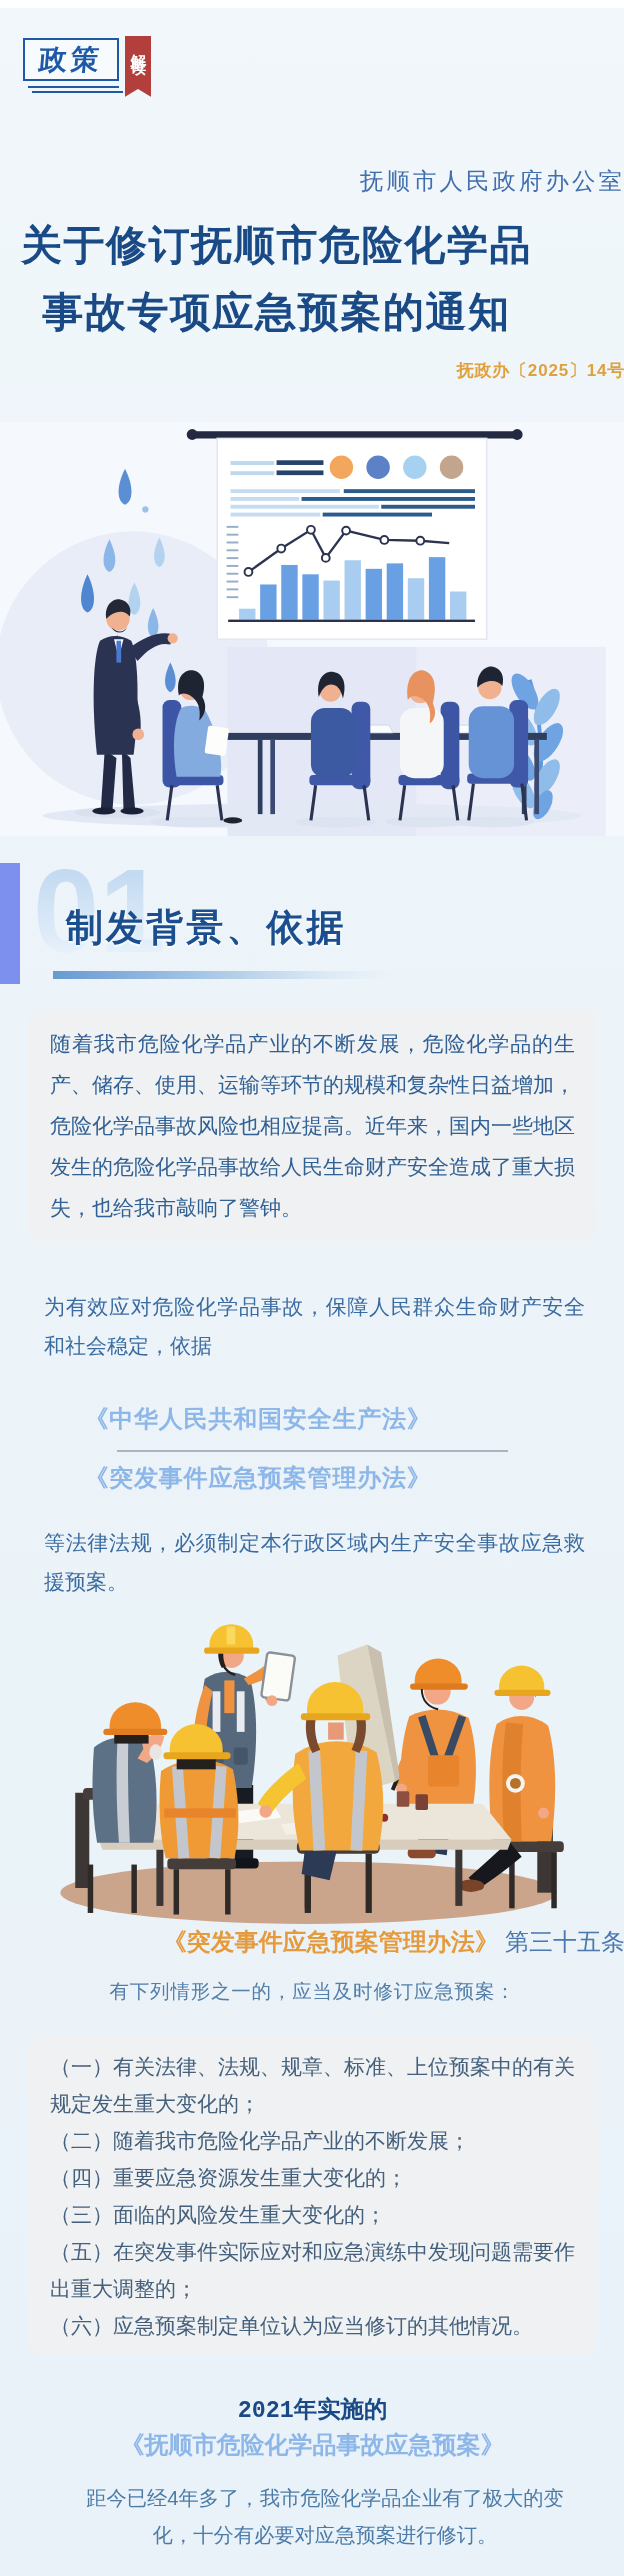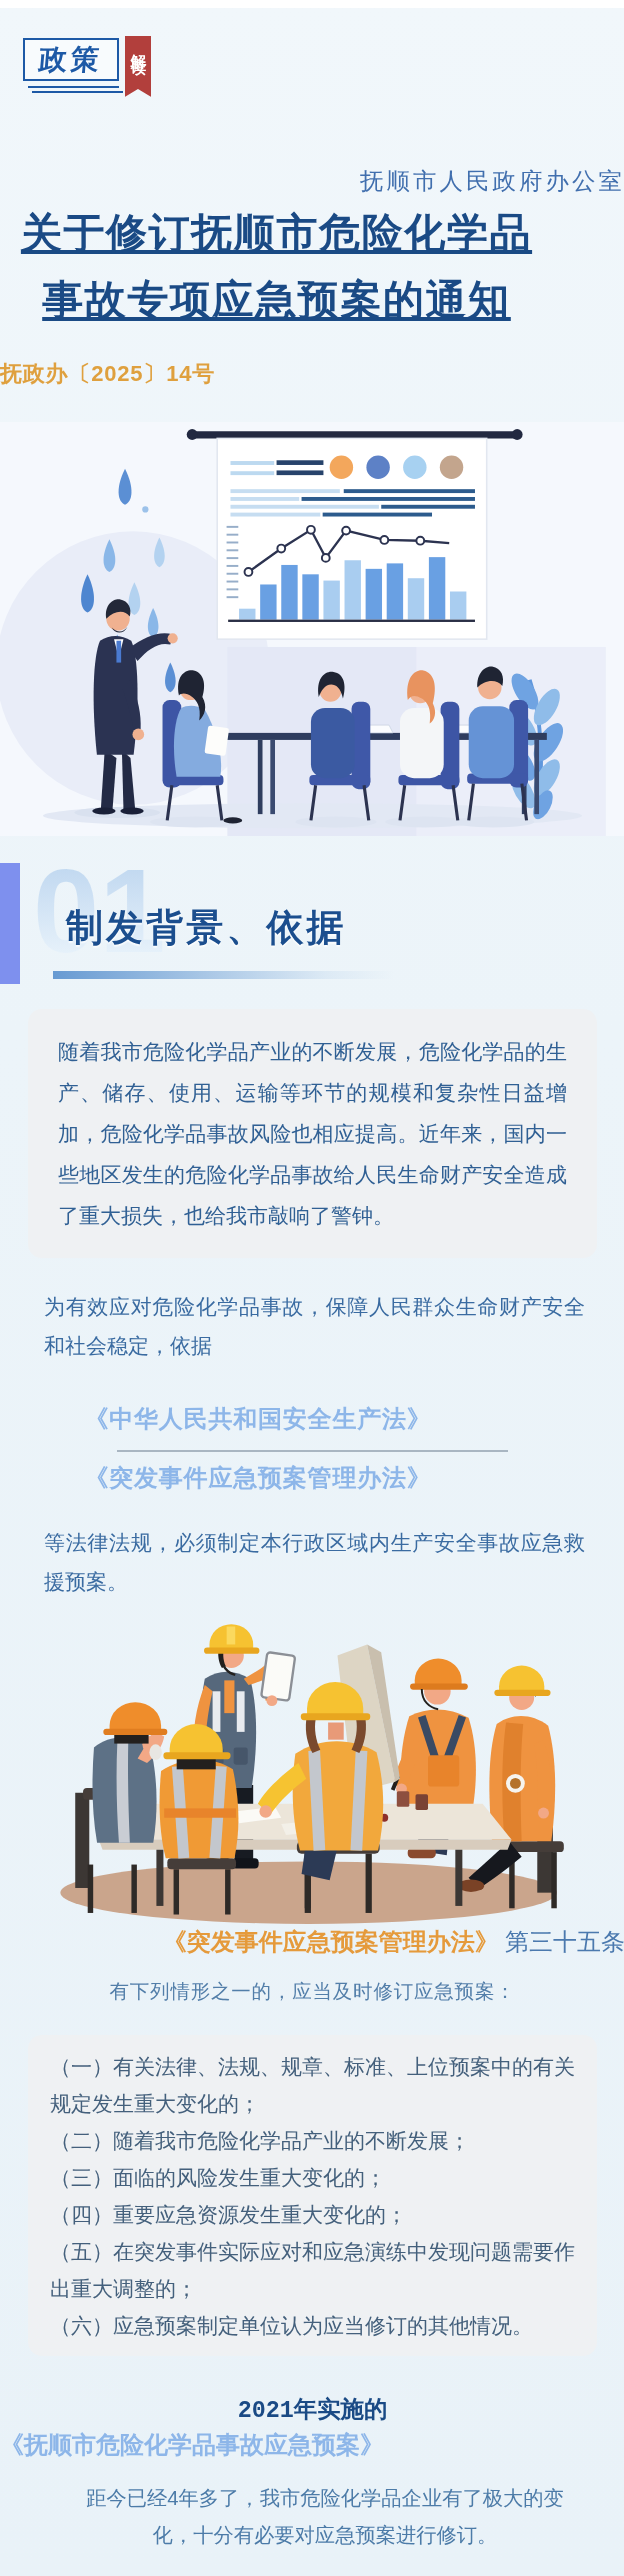--- a/index.html
+++ b/index.html
@@ -17,24 +17,24 @@
                 clip-path:polygon(0 0,100% 0,100% 100%,50% 87%,0 100%);
                 display:flex;justify-content:center;}
   .badge-ribbon span{writing-mode:vertical-rl;text-orientation:upright;color:#ffffff;
                      font-size:15.6px;font-weight:bold;letter-spacing:3.9px;padding-top:5.5px;}
   .badge-line1{position:absolute;left:5.5px;top:50px;width:91px;height:2.3px;background:#1d59a6;}
   .badge-line2{position:absolute;left:9.4px;top:55px;width:91px;height:2.3px;background:#1d59a6;}
 
   
   .agency{position:absolute;left:0;top:165px;width:625px;text-align:right;
           font-size:23.4px;color:#416fae;letter-spacing:3.1px;}
-  .main-title{position:absolute;left:0;top:200px;width:553px;text-align:center;
-              font-size:41px;font-weight:bold;color:#1a4a85;letter-spacing:1.6px;line-height:67px;text-decoration:underline;}
-  .doc-num{position:absolute;left:0;top:359px;width:625px;text-align:left;
-           font-size:22px;font-weight:bold;color:#dfa03e;letter-spacing:0.8px;}
+  .main-title{position:absolute;left:0;top:212px;width:553px;text-align:center;
+              font-size:41px;font-weight:bold;color:#1a4a85;letter-spacing:1.6px;line-height:67px;}
+  .doc-num{position:absolute;left:0;top:359px;width:625px;text-align:right;
+           font-size:17px;font-weight:bold;color:#dfa03e;letter-spacing:0.8px;}
 
   .illu{position:absolute;left:0;display:block;}
   .illu-1{top:422px;}
   .illu-2{top:1607px;}
 
   
   .section-bar{position:absolute;left:0;top:863px;width:19.5px;height:121px;background:#7e90ee;}
   .section-num{position:absolute;left:33px;top:848px;font-size:119px;font-weight:bold;line-height:125px;
                color:#c9dcf0;}
   @supports (-webkit-background-clip:text){
@@ -42,21 +42,21 @@
                  -webkit-background-clip:text;background-clip:text;color:transparent;}
   }
   .section-title{position:absolute;left:66px;top:903px;font-size:37px;font-weight:bold;
                  color:#1b4e8e;letter-spacing:3.1px;text-shadow:0 1.6px 1.6px rgba(255,255,255,.8);}
   .section-underline{position:absolute;left:53px;top:971px;width:341px;height:7.8px;
                      background:linear-gradient(90deg,#679ad2 0%,rgba(173,203,233,.25) 80%,rgba(173,203,233,0) 100%);}
 
   
   .card{position:absolute;left:28px;width:569px;background:#eff1f3;border-radius:14px;}
   .card-1{top:1009px;padding:14px 22px;}
-  .card-1 p{margin:8px;font-size:21px;line-height:41px;color:#306094;text-align:justify;}
+  .card-1 p{margin:0;font-size:21px;line-height:41px;color:#306094;text-align:justify;}
   .para{position:absolute;left:44px;width:541px;margin:0;font-size:21px;line-height:39px;
         color:#3a6ba1;text-align:justify;}
   .para-lead{top:1287px;}
   .para-follow{top:1523px;}
   .law{position:absolute;left:0;width:516px;text-align:center;font-size:24px;font-weight:bold;
        color:#8db6e9;letter-spacing:0.8px;}
   .law-1{top:1403px;}
   .law-2{top:1462px;}
   .law-divider{position:absolute;left:117px;top:1450px;width:391px;height:1.6px;background:#a9b6c2;}
 
@@ -65,21 +65,21 @@
   .article-head .book{font-weight:bold;color:#e59a3b;}
   .article-head .num{color:#4b79ae;margin-left:6.2px;}
   .article-intro{position:absolute;left:0;top:1978px;width:625px;text-align:center;
                  font-size:19.5px;color:#527ea9;letter-spacing:0.8px;}
   .card-2{top:2035px;padding:12.5px 22px;}
   .card-2 p{margin:0;font-size:21px;line-height:37px;color:#44607c;text-align:justify;}
 
   
   .footer-year{position:absolute;left:0;top:2393px;width:625px;text-align:center;
                font-size:23.4px;font-weight:bold;color:#1a4a85;font-family:Liberation Mono, monospace;}
-  .footer-plan{position:absolute;left:0;top:2429px;width:625px;
+  .footer-plan{position:absolute;left:0;top:2429px;width:625px;text-align:center;
                font-size:24px;font-weight:bold;color:#8db6e9;}
   .footer-closing{position:absolute;left:55px;top:2468px;width:516px;margin:12px;text-align:center;
                   font-size:20.3px;line-height:37px;color:#4c7ba8;}
 </style>
 </head>
 <body>
 
 <div class="page">
   <div class="top-strip"></div>
 
@@ -406,22 +406,22 @@
   </svg>
 
   <div class="article-head">
     <span class="book">《突发事件应急预案管理办法》</span><span class="num">第三十五条</span>
   </div>
   <div class="article-intro">有下列情形之一的，应当及时修订应急预案：</div>
 
   <div class="card card-2">
     <p>（一）有关法律、法规、规章、标准、上位预案中的有关规定发生重大变化的；</p>
     <p>（二）随着我市危险化学品产业的不断发展；</p>
+    <p>（四）重要应急资源发生重大变化的；</p>
     <p>（三）面临的风险发生重大变化的；</p>
-    <p>（四）重要应急资源发生重大变化的；</p>
     <p>（五）在突发事件实际应对和应急演练中发现问题需要作出重大调整的；</p>
     <p>（六）应急预案制定单位认为应当修订的其他情况。</p>
   </div>
 
   <div class="footer-year">2021年实施的</div>
   <div class="footer-plan">《抚顺市危险化学品事故应急预案》</div>
   <p class="footer-closing">距今已经4年多了，我市危险化学品企业有了极大的变化，十分有必要对应急预案进行修订。</p>
 </div>
 
 

